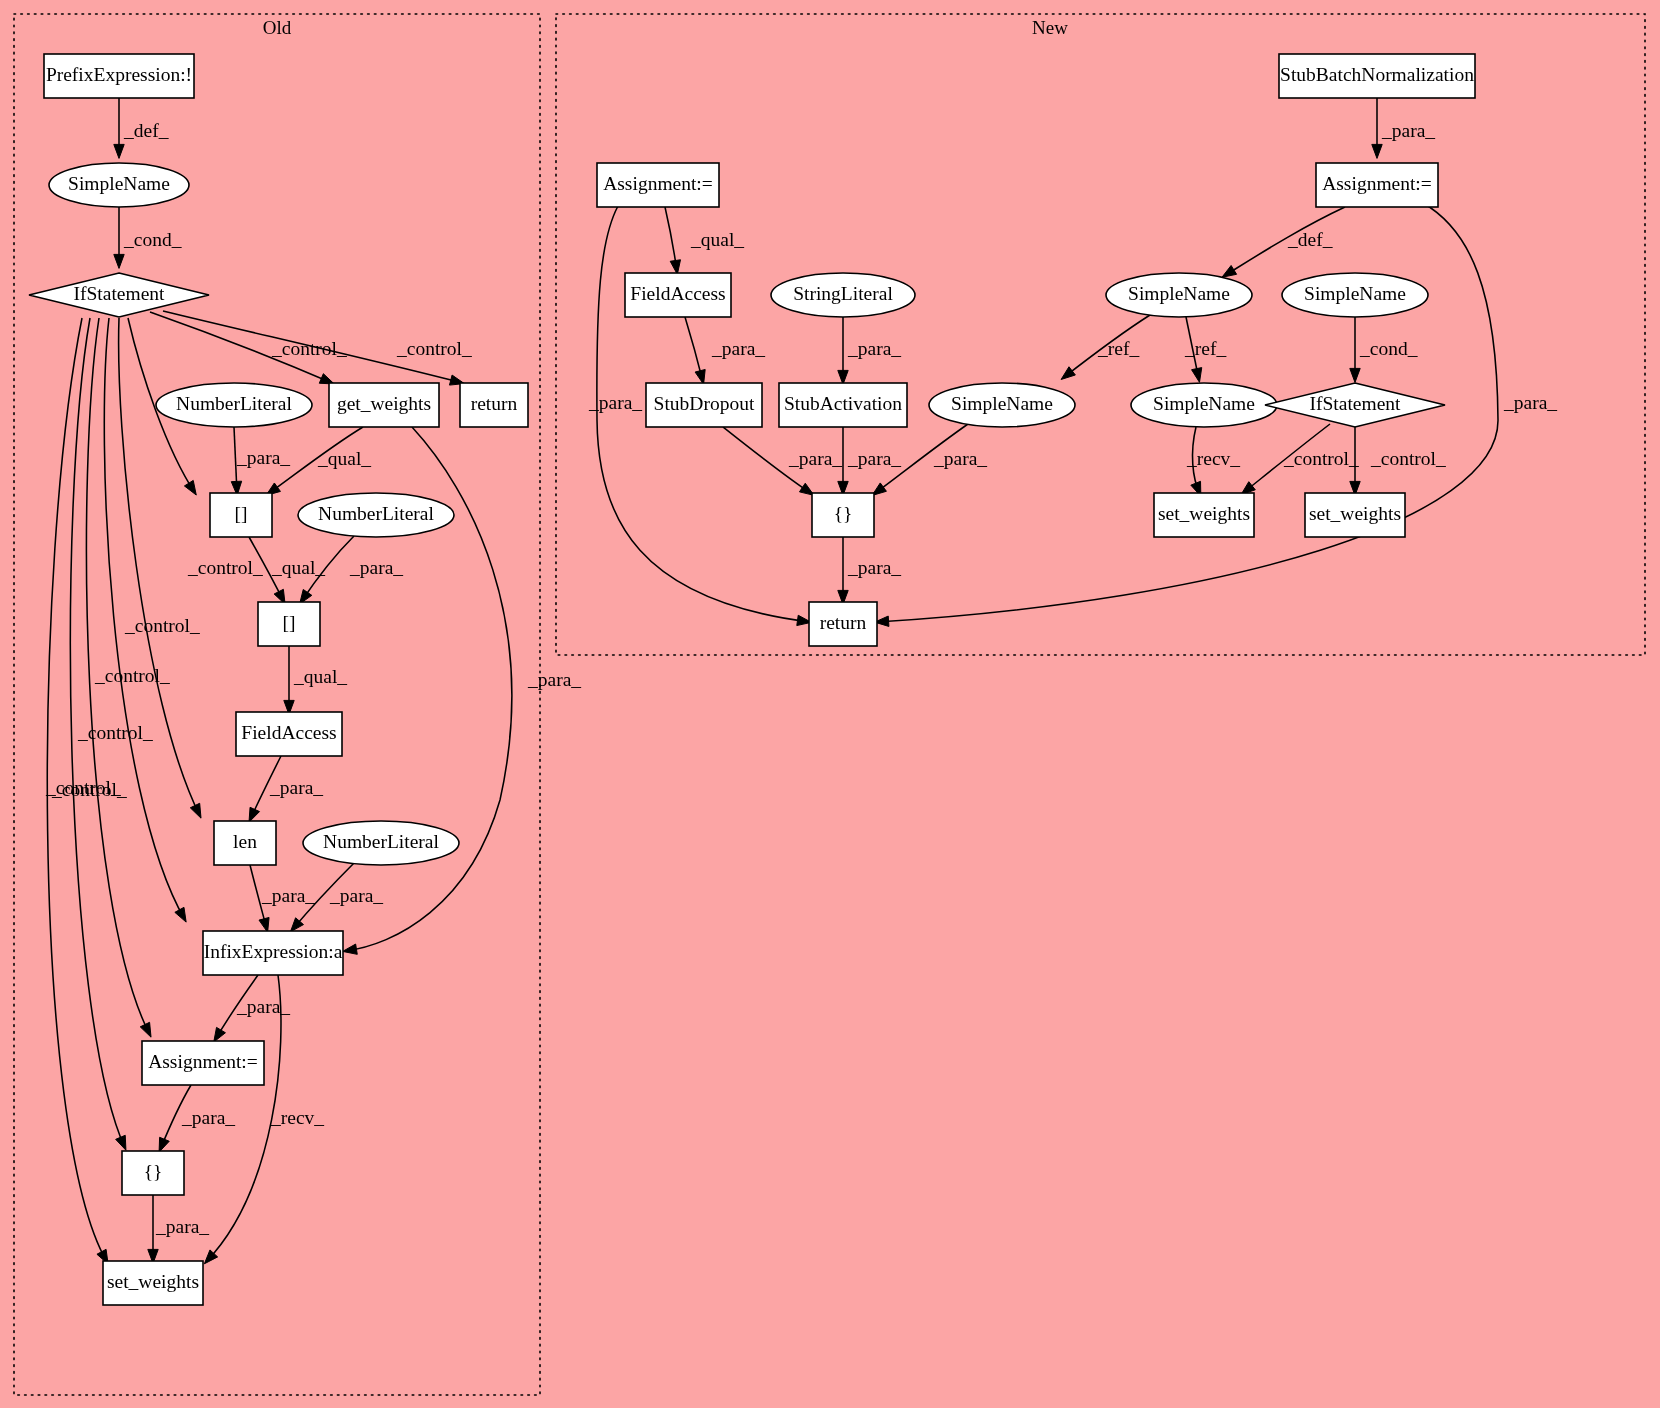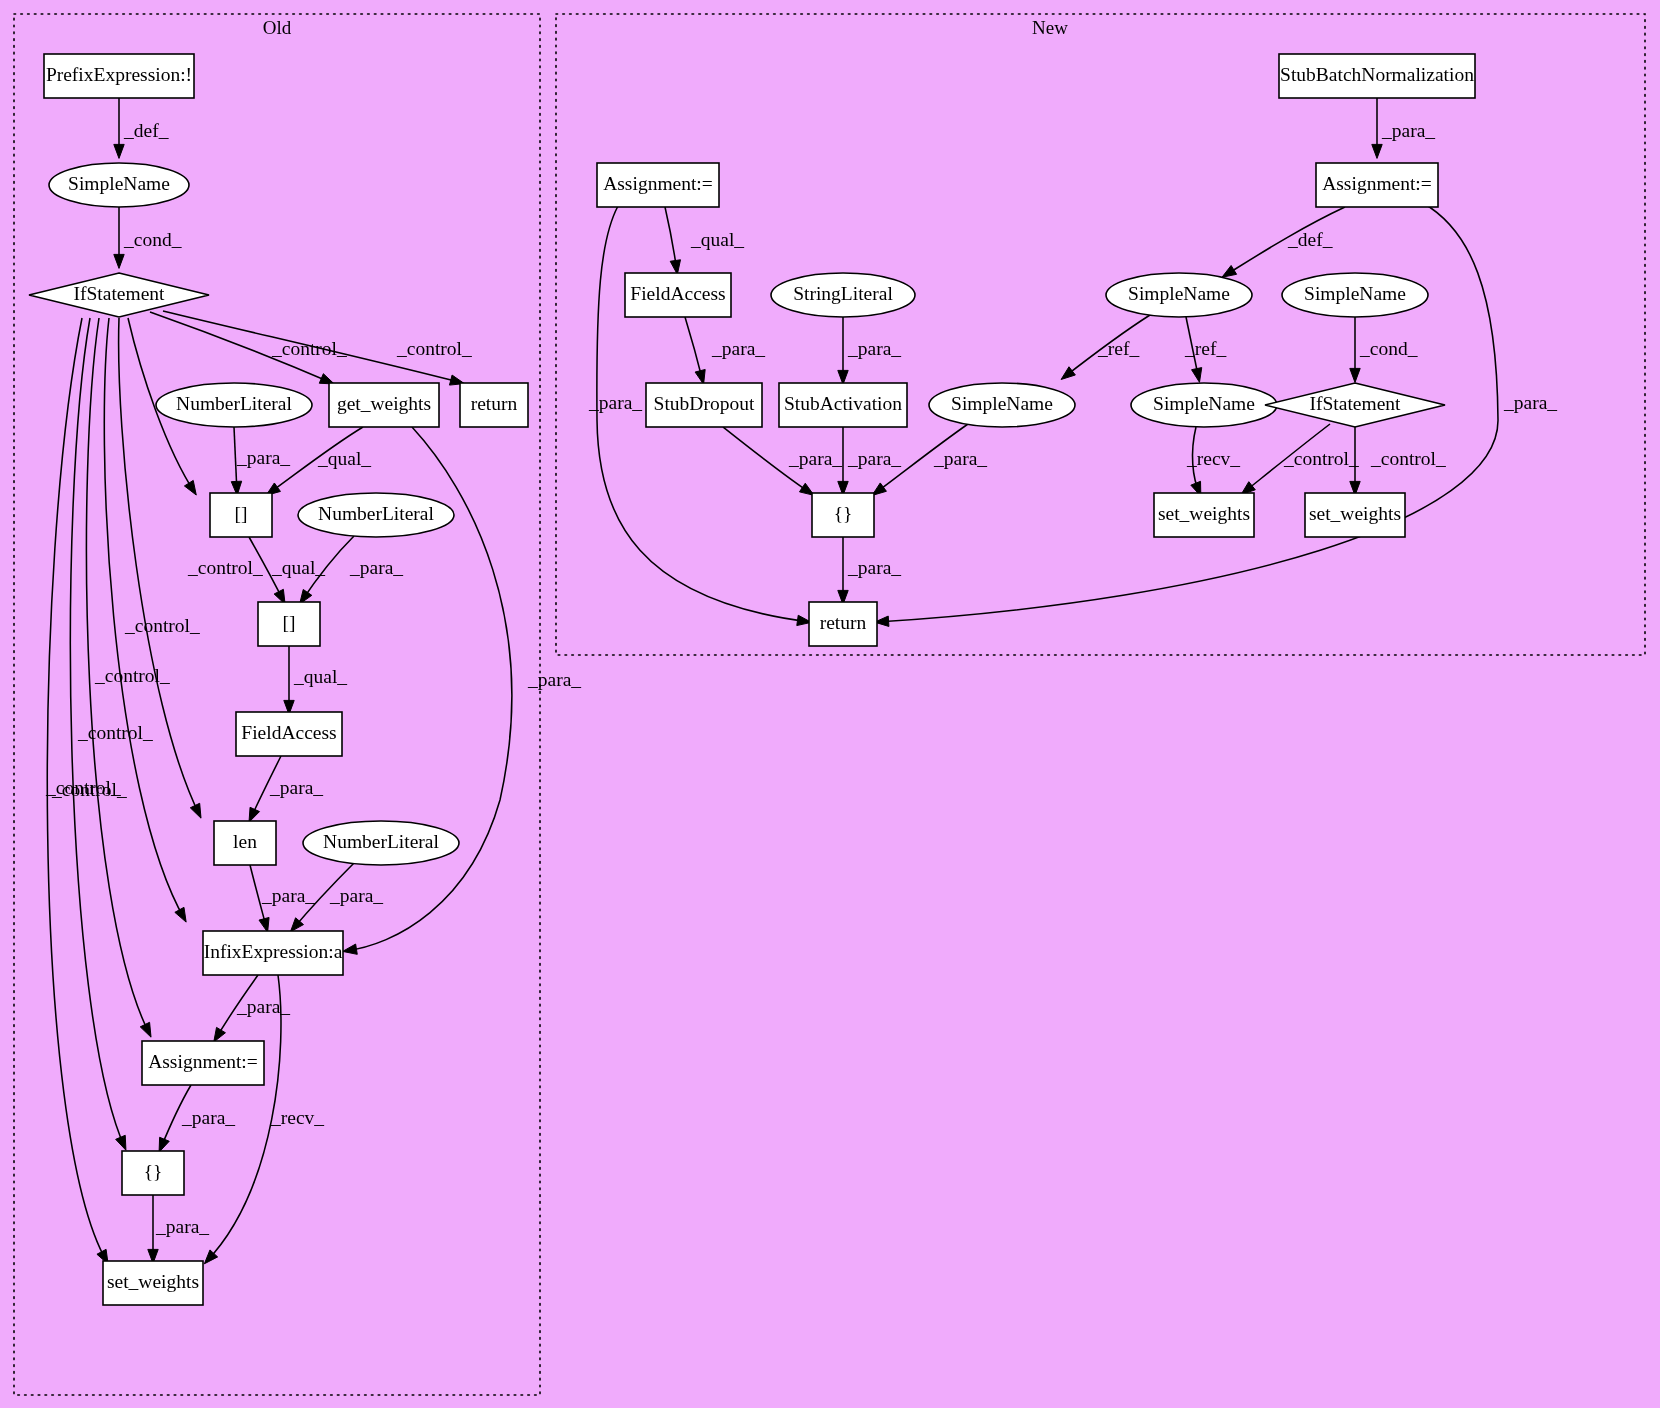--- a/index.html
+++ b/index.html
@@ -7,21 +7,21 @@
     padding: 0;
     background: #ffffff;
   }
   body {
     font-family: "Liberation Serif", "DejaVu Serif", serif;
   }
   #canvas {
     position: relative;
     width: 1660px;
     height: 1408px;
-    background: #f0abfc;
+    background: #fca5a5;
     overflow: hidden;
   }
   svg.graph {
     position: absolute;
     left: 0;
     top: 0;
     width: 1660px;
     height: 1408px;
   }
   .cluster-rect {

